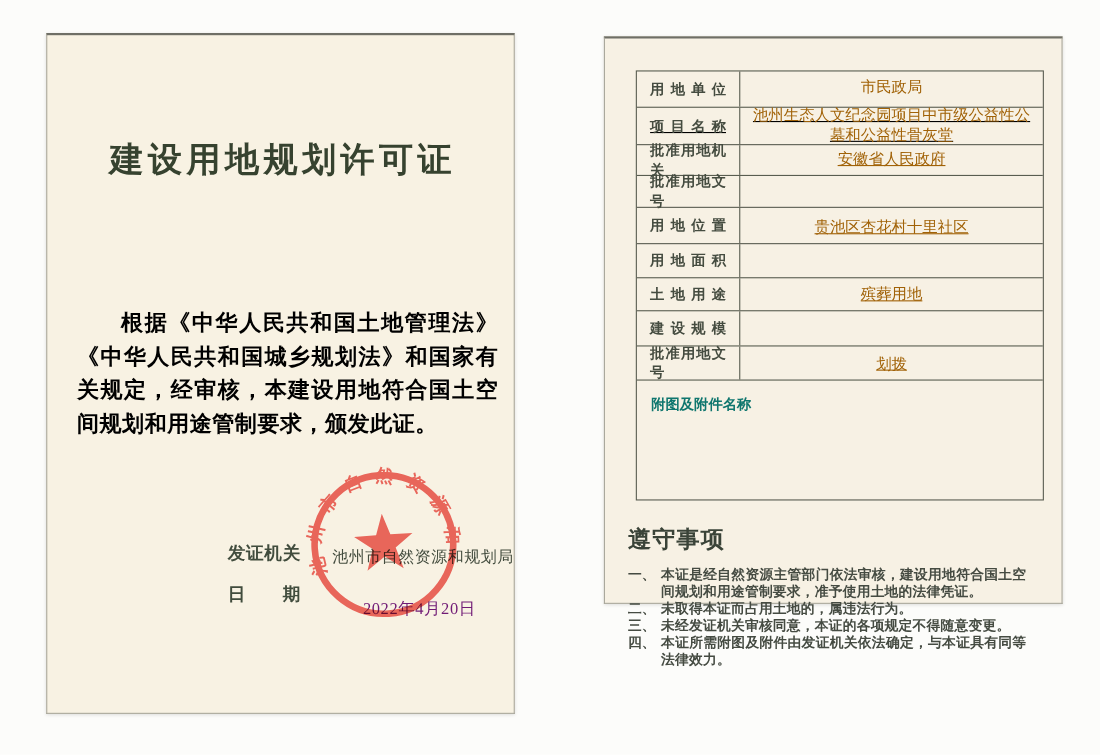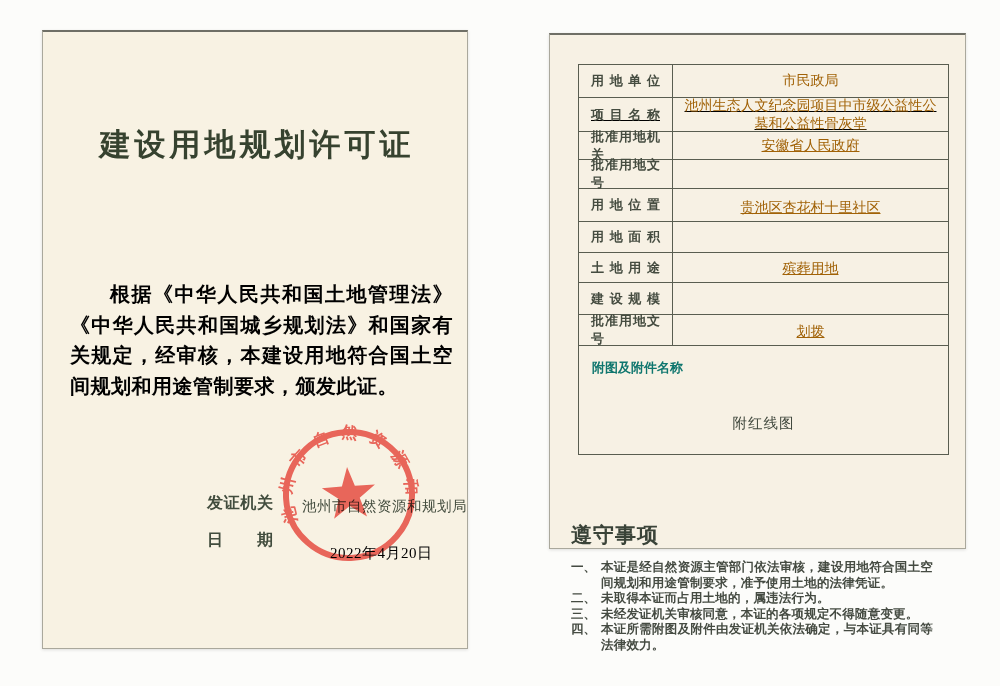--- a/index.html
+++ b/index.html
@@ -51,21 +51,21 @@
   }
   .wlab {
     display:inline-block; width:66px;
     font-family:Liberation Mono, monospace; font-weight:bold;
     font-size:16px; color:#414c3d;
     text-align:justify; text-align-last:justify;
   }
   .issuer-label { position:absolute; left:164px; top:461px; }
   .issuer-value { position:absolute; left:259px; top:465px; font-size:14.5px; color:#444d3f; letter-spacing:.5px; }
   .date-label   { position:absolute; left:164px; top:498px; }
-  .date-value   { position:absolute; left:287px; top:512px; font-size:15px; color:#000000; letter-spacing:.5px; }
+  .date-value   { position:absolute; left:287px; top:512px; font-size:15px; color:#701a75; letter-spacing:.5px; }
 
   .seal {
     position:absolute; left:226px; top:383px;
     width:160px; height:160px;
     opacity:.82; mix-blend-mode:multiply;
     transform:rotate(-4deg);
     pointer-events:none;
   }
 
   
@@ -106,21 +106,21 @@
     font-size:13px; color:#0f766e;
   }
   .attach-value {
     position:absolute; top:68px; left:0; width:100%;
     text-align:center; font-size:14.5px; color:#40483d; letter-spacing:1px;
   }
 
   .notes { position:absolute; left:21px; top:441px; width:362px; }
   .notes-heading {
     font-family:"Liberation Sans", sans-serif; font-weight:bold;
-    font-size:21px; color:#3a4338; letter-spacing:1px;margin-top:45px;
+    font-size:21px; color:#3a4338; letter-spacing:1px;
   }
   .notes-list { margin-top:11px; }
   .note-item {
     display:flex;
     font-family:"Liberation Sans", sans-serif; font-weight:bold;
     font-size:12.5px; line-height:15.5px; color:#454b42;
   }
   .note-num { width:30px; flex:none; }
   .note-text { flex:1; text-align:justify; letter-spacing:.2px; }
 </style>
@@ -200,21 +200,20 @@
           </div>
       </div>
       <div class="trow low">
         <div class="tlab">
             <span class="jlab">批准用地文号</span>
           </div>
         <div class="tval">划拨</div>
       </div>
       <div class="attach-cell">
         <span class="attach-label">附图及附件名称</span>
-        <div class="attach-value">附红线图</div>
       </div>
     </div>
 
     <div class="notes">
       <div class="notes-heading">遵守事项</div>
       <div class="notes-list">
         <div class="note-item">
           <span class="note-num">一、</span>
           <span class="note-text">本证是经自然资源主管部门依法审核，建设用地符合国土空间规划和用途管制要求，准予使用土地的法律凭证。</span>
         </div>

